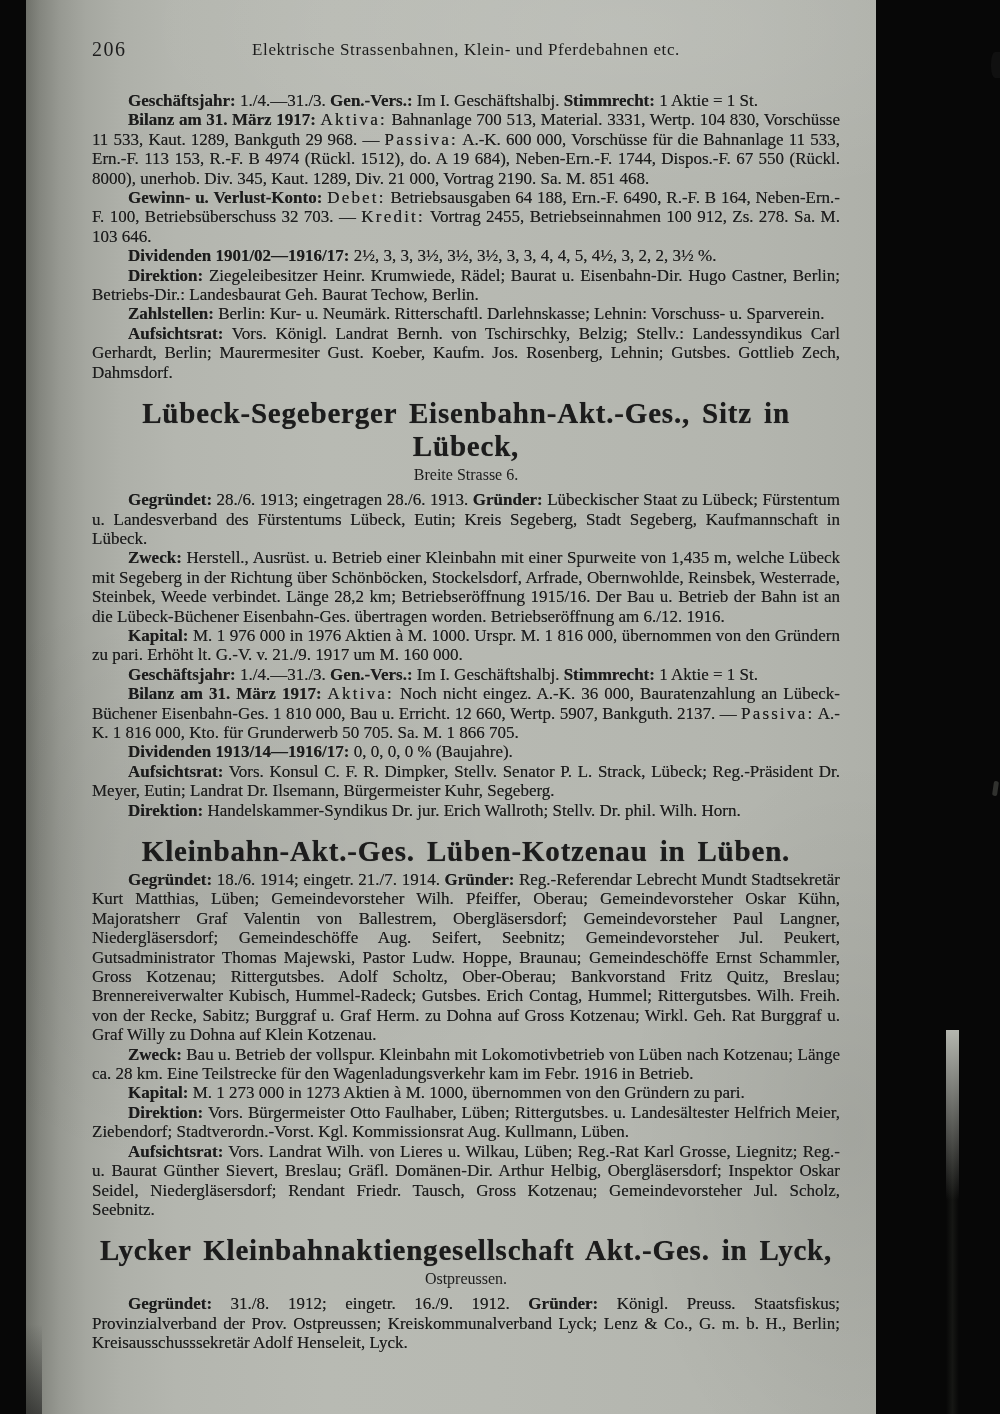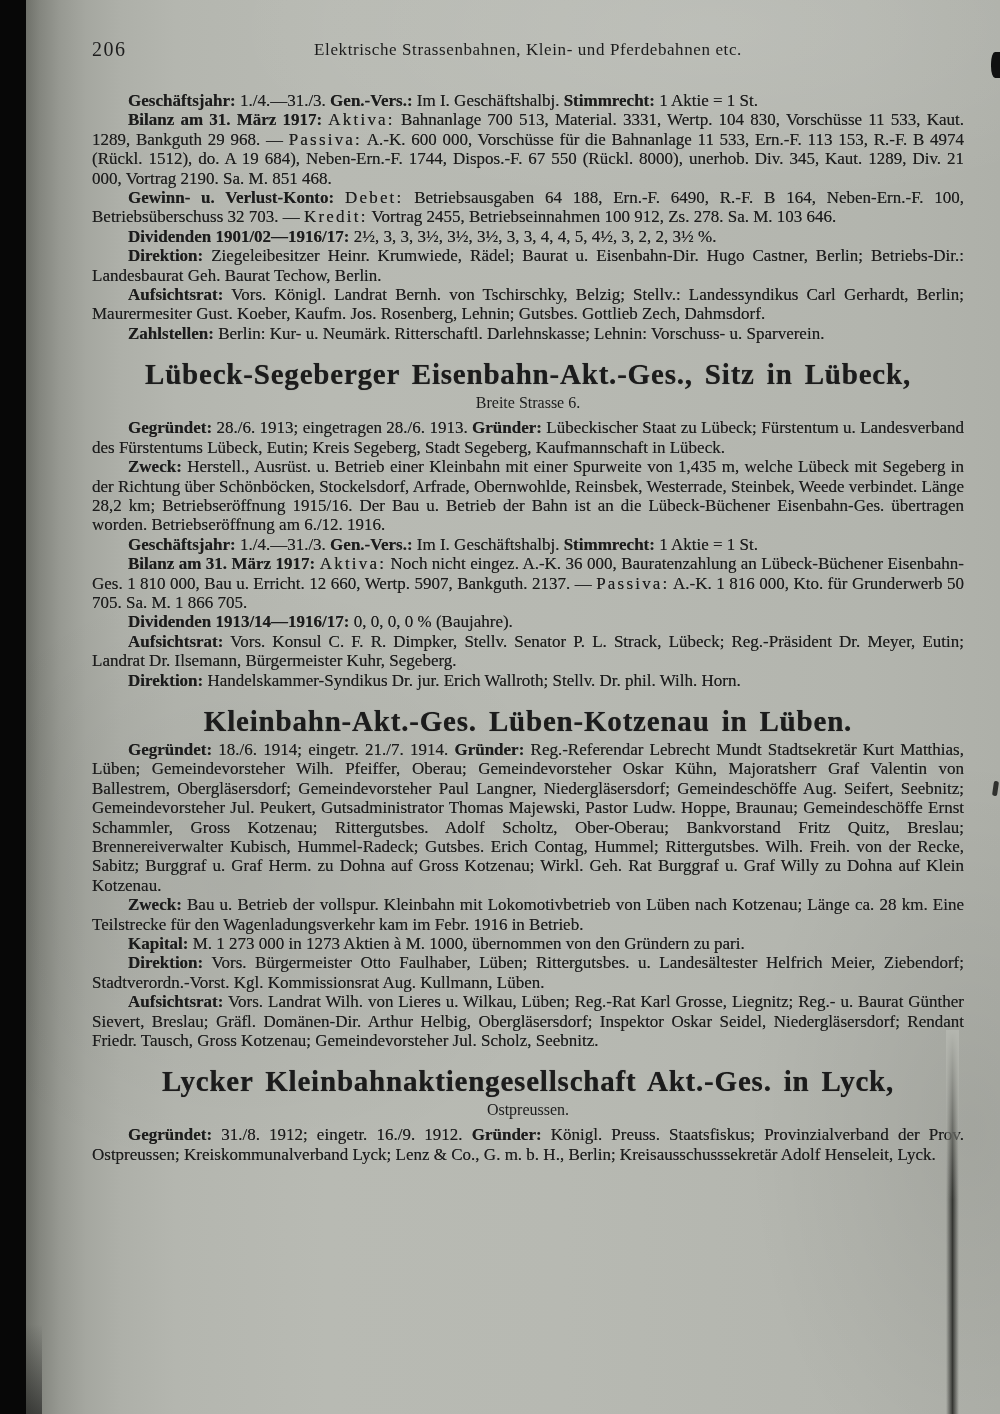--- a/index.html
+++ b/index.html
@@ -3,21 +3,21 @@
 <meta charset="utf-8">
 <style>
   html, body { margin: 0; padding: 0; }
   body {
     width: 1000px; height: 1414px;
     background: var(--scanbg, #070707);
     position: relative; overflow: hidden;
     font-family: "Liberation Serif", "DejaVu Serif", serif;
   }
   .paper {
-    position: absolute; left: 26px; top: 0; width: 974px; height: 1414px;
+    position: absolute; left: 26px; top: 0; width: 850px; height: 1414px;
     color: var(--ink, #1c1c1c);
     background:
       radial-gradient(ellipse 700px 260px at 70% 2%, rgba(255,255,255,0.10), transparent 70%),
       radial-gradient(ellipse 480px 420px at 22% 62%, rgba(0,0,0,0.06), transparent 72%),
       radial-gradient(ellipse 300px 500px at 97% 80%, rgba(0,0,0,0.07), transparent 75%),
       linear-gradient(90deg,
         #6f716a 0px, #84867f 14px, #979992 34px, #a5a7a0 60px,
         #aeb0a9 95px, #b4b6af 150px, #b8bab3 300px, #b7b9b2 55%,
         #b3b5ae 86%, #aeb0a9 100%);
   }
@@ -79,28 +79,29 @@
       <span class="page-num">206</span>
       <span class="running-title">Elektrische Strassenbahnen, Klein- und Pferdebahnen etc.</span>
     </div>
     <div class="content" id="content">
         <section>
           <p class="body-par"><span class="lead">Geschäftsjahr:</span><span class="plain"> 1./4.—31./3.  </span><span class="lead">Gen.-Vers.:</span><span class="plain"> Im I. Geschäftshalbj.  </span><span class="lead">Stimmrecht:</span><span class="plain"> 1 Aktie = 1 St.</span></p>
           <p class="body-par"><span class="lead">Bilanz am 31. März 1917:</span><span class="plain"> </span><span class="spaced">Aktiva:</span><span class="plain"> Bahnanlage 700 513, Material. 3331, Wertp. 104 830, Vorschüsse 11 533, Kaut. 1289, Bankguth 29 968. — </span><span class="spaced">Passiva:</span><span class="plain"> A.-K. 600 000, Vorschüsse für die Bahnanlage 11 533, Ern.-F. 113 153, R.-F. B 4974 (Rückl. 1512), do. A 19 684), Neben-Ern.-F. 1744, Dispos.-F. 67 550 (Rückl. 8000), unerhob. Div. 345, Kaut. 1289, Div. 21 000, Vortrag 2190.  Sa. M. 851 468.</span></p>
           <p class="body-par"><span class="lead">Gewinn- u. Verlust-Konto:</span><span class="plain"> </span><span class="spaced">Debet:</span><span class="plain"> Betriebsausgaben 64 188, Ern.-F. 6490, R.-F. B 164, Neben-Ern.-F. 100, Betriebsüberschuss 32 703. — </span><span class="spaced">Kredit:</span><span class="plain"> Vortrag 2455, Betriebseinnahmen 100 912, Zs. 278.  Sa. M. 103 646.</span></p>
           <p class="body-par"><span class="lead">Dividenden 1901/02—1916/17:</span><span class="plain"> 2½, 3, 3, 3½, 3½, 3½, 3, 3, 4, 4, 5, 4½, 3, 2, 2, 3½ %.</span></p>
           <p class="body-par"><span class="lead">Direktion:</span><span class="plain"> Ziegeleibesitzer Heinr. Krumwiede, Rädel; Baurat u. Eisenbahn-Dir. Hugo Castner, Berlin; Betriebs-Dir.: Landesbaurat Geh. Baurat Techow, Berlin.</span></p>
+          <p class="body-par"><span class="lead">Zahlstellen:</span><span class="plain"> Berlin: Kur- u. Neumärk. Ritterschaftl. Darlehnskasse; Lehnin: Vorschuss- u. Sparverein.</span></p>
           <p class="body-par"><span class="lead">Aufsichtsrat:</span><span class="plain"> Vors. Königl. Landrat Bernh. von Tschirschky, Belzig; Stellv.: Landessyndikus Carl Gerhardt, Berlin; Maurermesiter Gust. Koeber, Kaufm. Jos. Rosenberg, Lehnin; Gutsbes. Gottlieb Zech, Dahmsdorf.</span></p>
-          <p class="body-par"><span class="lead">Zahlstellen:</span><span class="plain"> Berlin: Kur- u. Neumärk. Ritterschaftl. Darlehnskasse; Lehnin: Vorschuss- u. Sparverein.</span></p>
         </section>
         <section>
           <h2 class="entry-heading">Lübeck-Segeberger Eisenbahn-Akt.-Ges., Sitz in Lübeck,</h2>
           <div class="entry-subheading">Breite Strasse 6.</div>
           <p class="body-par"><span class="lead">Gegründet:</span><span class="plain"> 28./6. 1913; eingetragen 28./6. 1913.  </span><span class="lead">Gründer:</span><span class="plain"> Lübeckischer Staat zu Lübeck; Fürstentum u. Landesverband des Fürstentums Lübeck, Eutin; Kreis Segeberg, Stadt Segeberg, Kaufmannschaft in Lübeck.</span></p>
           <p class="body-par"><span class="lead">Zweck:</span><span class="plain"> Herstell., Ausrüst. u. Betrieb einer Kleinbahn mit einer Spurweite von 1,435 m, welche Lübeck mit Segeberg in der Richtung über Schönböcken, Stockelsdorf, Arfrade, Obernwohlde, Reinsbek, Westerrade, Steinbek, Weede verbindet.  Länge 28,2 km; Betriebseröffnung 1915/16.  Der Bau u. Betrieb der Bahn ist an die Lübeck-Büchener Eisenbahn-Ges. übertragen worden.  Betriebseröffnung am 6./12. 1916.</span></p>
+          <p class="body-par"><span class="lead">Kapital:</span><span class="plain"> M. 1 976 000 in 1976 Aktien à M. 1000.  Urspr. M. 1 816 000, übernommen von den Gründern zu pari.  Erhöht lt. G.-V. v. 21./9. 1917 um M. 160 000.</span></p>
           <p class="body-par"><span class="lead">Geschäftsjahr:</span><span class="plain"> 1./4.—31./3.  </span><span class="lead">Gen.-Vers.:</span><span class="plain"> Im I. Geschäftshalbj.  </span><span class="lead">Stimmrecht:</span><span class="plain"> 1 Aktie = 1 St.</span></p>
           <p class="body-par"><span class="lead">Bilanz am 31. März 1917:</span><span class="plain"> </span><span class="spaced">Aktiva:</span><span class="plain"> Noch nicht eingez. A.-K. 36 000, Bauratenzahlung an Lübeck-Büchener Eisenbahn-Ges. 1 810 000, Bau u. Erricht. 12 660, Wertp. 5907, Bankguth. 2137. — </span><span class="spaced">Passiva:</span><span class="plain"> A.-K. 1 816 000, Kto. für Grunderwerb 50 705.  Sa. M. 1 866 705.</span></p>
           <p class="body-par"><span class="lead">Dividenden 1913/14—1916/17:</span><span class="plain"> 0, 0, 0, 0 % (Baujahre).</span></p>
           <p class="body-par"><span class="lead">Aufsichtsrat:</span><span class="plain"> Vors. Konsul C. F. R. Dimpker, Stellv. Senator P. L. Strack, Lübeck; Reg.-Präsident Dr. Meyer, Eutin; Landrat Dr. Ilsemann, Bürgermeister Kuhr, Segeberg.</span></p>
           <p class="body-par"><span class="lead">Direktion:</span><span class="plain"> Handelskammer-Syndikus Dr. jur. Erich Wallroth; Stellv. Dr. phil. Wilh. Horn.</span></p>
         </section>
         <section>
           <h2 class="entry-heading">Kleinbahn-Akt.-Ges. Lüben-Kotzenau in Lüben.</h2>
           <p class="body-par"><span class="lead">Gegründet:</span><span class="plain"> 18./6. 1914; eingetr. 21./7. 1914.  </span><span class="lead">Gründer:</span><span class="plain"> Reg.-Referendar Lebrecht Mundt Stadtsekretär Kurt Matthias, Lüben; Gemeindevorsteher Wilh. Pfeiffer, Oberau; Gemeindevorsteher Oskar Kühn, Majoratsherr Graf Valentin von Ballestrem, Obergläsersdorf; Gemeindevorsteher Paul Langner, Niedergläsersdorf; Gemeindeschöffe Aug. Seifert, Seebnitz; Gemeindevorsteher Jul. Peukert, Gutsadministrator Thomas Majewski, Pastor Ludw. Hoppe, Braunau; Gemeindeschöffe Ernst Schammler, Gross Kotzenau; Rittergutsbes. Adolf Scholtz, Ober-Oberau; Bankvorstand Fritz Quitz, Breslau; Brennereiverwalter Kubisch, Hummel-Radeck; Gutsbes. Erich Contag, Hummel; Rittergutsbes. Wilh. Freih. von der Recke, Sabitz; Burggraf u. Graf Herm. zu Dohna auf Gross Kotzenau; Wirkl. Geh. Rat Burggraf u. Graf Willy zu Dohna auf Klein Kotzenau.</span></p>
           <p class="body-par"><span class="lead">Zweck:</span><span class="plain"> Bau u. Betrieb der vollspur. Kleinbahn mit Lokomotivbetrieb von Lüben nach Kotzenau; Länge ca. 28 km.  Eine Teilstrecke für den Wagenladungsverkehr kam im Febr. 1916 in Betrieb.</span></p>

